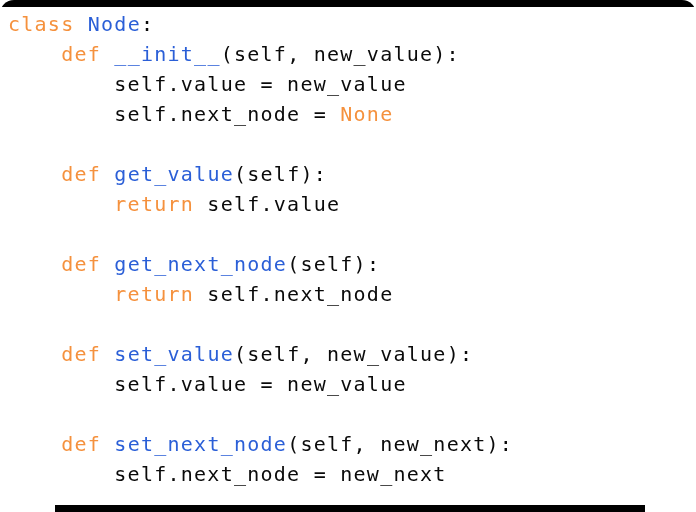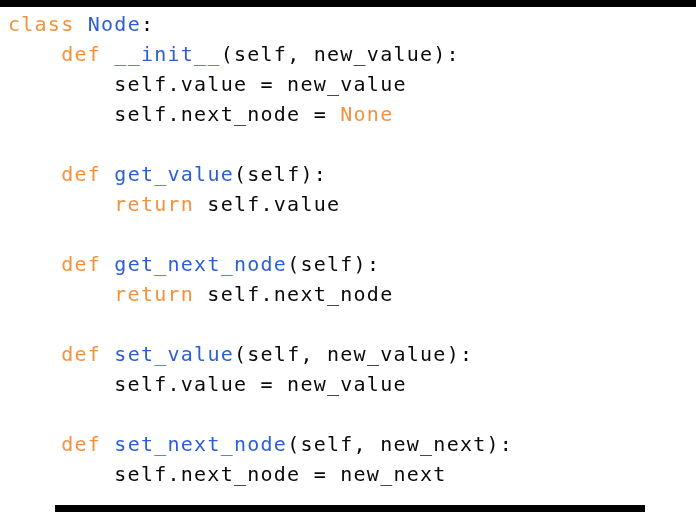--- a/index.html
+++ b/index.html
@@ -46,21 +46,21 @@
     white-space: pre;
     color: var(--plain, #0a0a0a);
   }
   .tok-keyword { color: var(--kw, #f5913d); }
   .tok-name    { color: var(--name, #2b5fd7); }
   .tok-plain   { color: var(--plain, #0a0a0a); }
 </style>
 </head>
 <body>
 
-<div class="screen" style="background: rgb(255, 255, 255);">
+<div class="screen" style="background: rgb(255, 255, 255); border-radius: 14px;">
   <div class="bar top" style="background: rgb(0, 0, 0);"></div>
   <pre class="code"><span class="tok-keyword">class</span><span class="tok-plain"> </span><span class="tok-name">Node</span><span class="tok-plain">:</span>
 <span class="tok-plain">    </span><span class="tok-keyword">def</span><span class="tok-plain"> </span><span class="tok-name">__init__</span><span class="tok-plain">(self, new_value):</span>
 <span class="tok-plain">        self.value = new_value</span>
 <span class="tok-plain">        self.next_node = </span><span class="tok-keyword">None</span>
 
 <span class="tok-plain">    </span><span class="tok-keyword">def</span><span class="tok-plain"> </span><span class="tok-name">get_value</span><span class="tok-plain">(self):</span>
 <span class="tok-plain">        </span><span class="tok-keyword">return</span><span class="tok-plain"> self.value</span>
 
 <span class="tok-plain">    </span><span class="tok-keyword">def</span><span class="tok-plain"> </span><span class="tok-name">get_next_node</span><span class="tok-plain">(self):</span>

